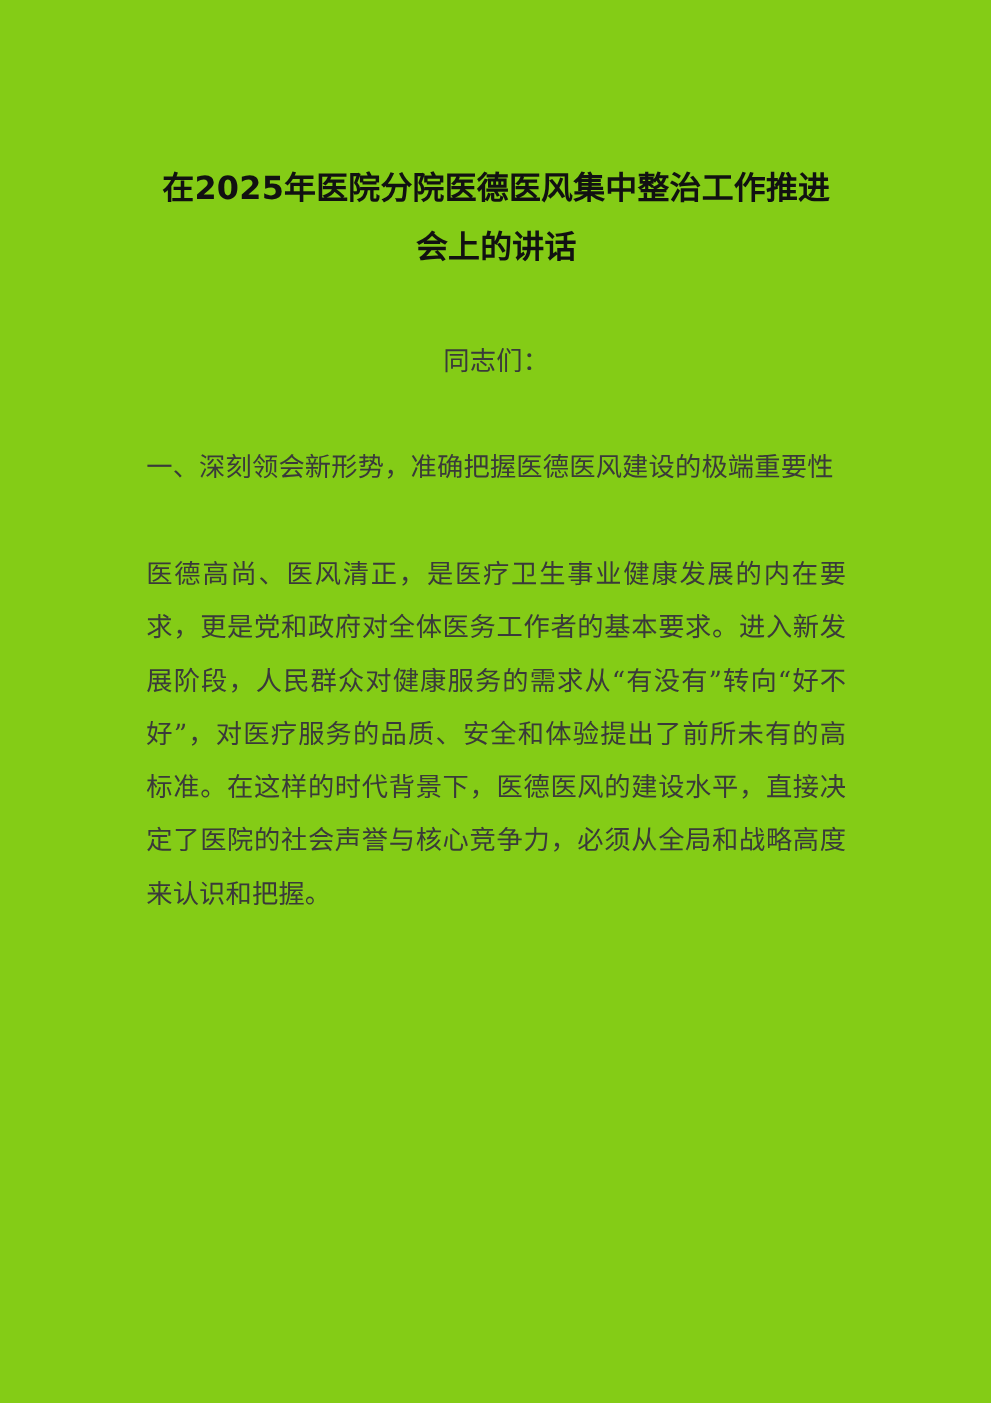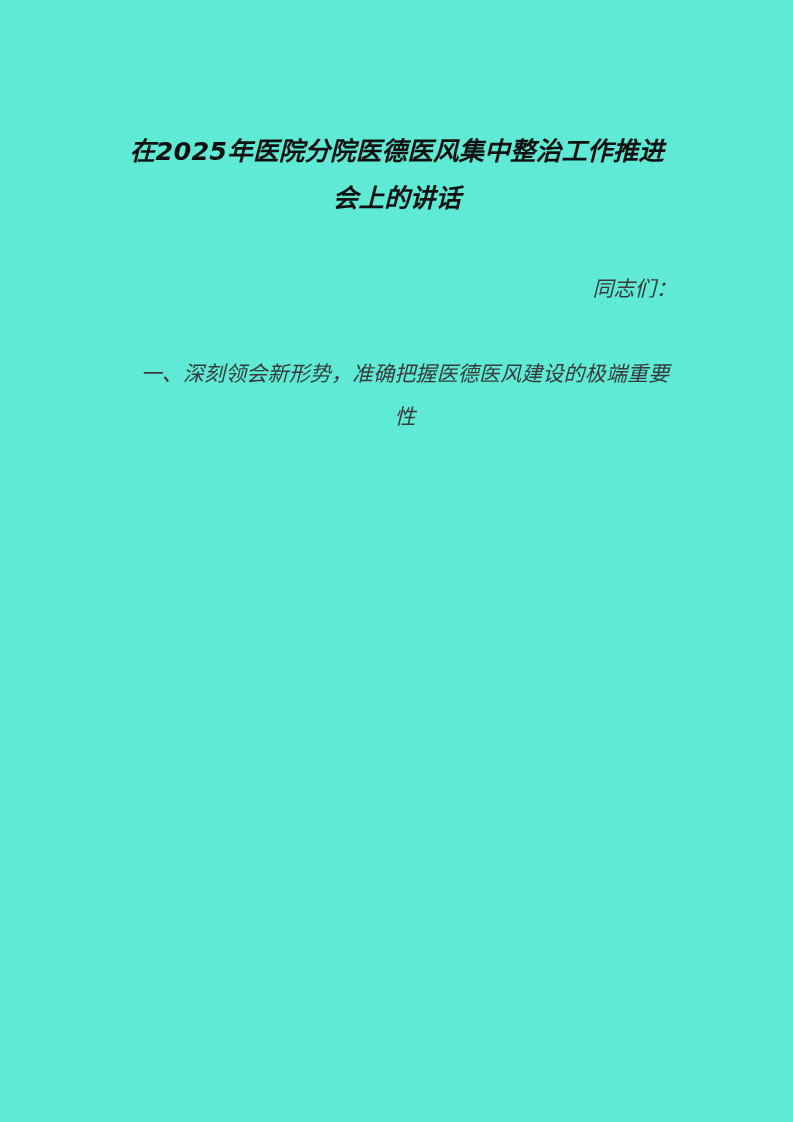--- a/index.html
+++ b/index.html
@@ -6,26 +6,25 @@
   html, body {
     margin: 0;
     padding: 0;
     background: #ffffff;
   }
 
   .page {
     position: relative;
     width: 793px;
     height: 1122px;
-    background: #5eead4;
+    background: #84cc16;
     margin: 0 auto;
     overflow: hidden;
     box-sizing: border-box;
     font-family: "DejaVu Serif", "Liberation Serif", serif;
-    font-style: italic;
     -webkit-font-smoothing: antialiased;
   }
 
   .doc-body {
     position: absolute;
     left: 117px;
     top: 128px;
     width: 560px;
   }
 
@@ -57,40 +56,40 @@
     margin: 0;
     word-break: break-all;
     white-space: normal;
   }
 
   .para + .para {
     margin-top: 42.6px;
   }
 
   .para.salutation {
-    text-align: right;
+    text-align: center;
   }
 
   .para.heading {
-    text-align: center;
-    margin-left: 16px;
+    text-align: left;
   }
 </style>
 </head>
 <body>
 
 <div class="page">
 
   <div class="doc-body">
 
     <h1 class="doc-title">在2025年医院分院医德医风集中整治工作推进会上的讲话</h1>
 
     <div class="title-spacer"></div>
 
     <p class="para salutation">同志们：</p>
 
 
     <p class="para heading">一、深刻领会新形势，准确把握医德医风建设的极端重要性</p>
 
+    <p class="para">医德高尚、医风清正，是医疗卫生事业健康发展的内在要求，更是党和政府对全体医务工作者的基本要求。进入新发展阶段，人民群众对健康服务的需求从“有没有”转向“好不好”，对医疗服务的品质、安全和体验提出了前所未有的高标准。在这样的时代背景下，医德医风的建设水平，直接决定了医院的社会声誉与核心竞争力，必须从全局和战略高度来认识和把握。</p>
 
   </div>
 
 </div>
 
 </body></html>

